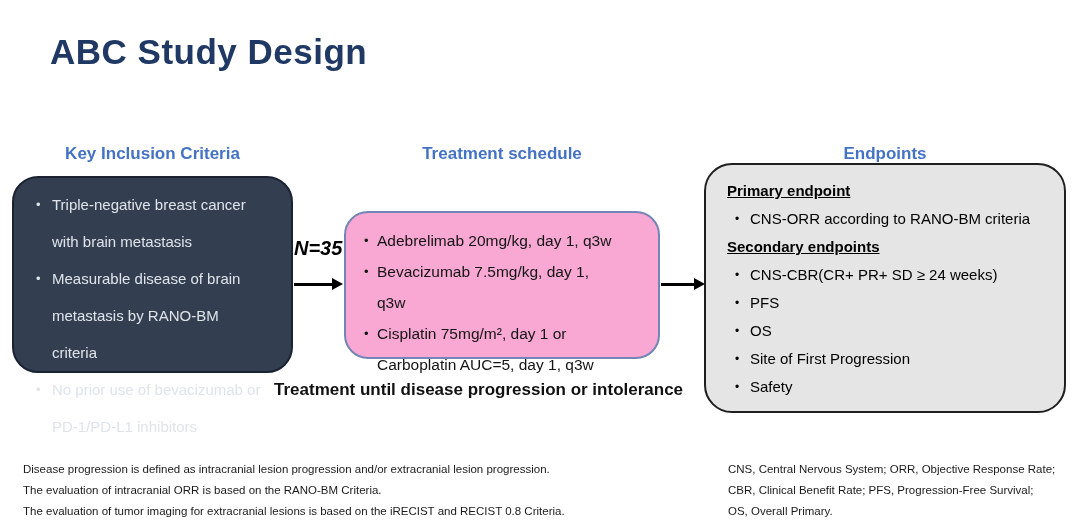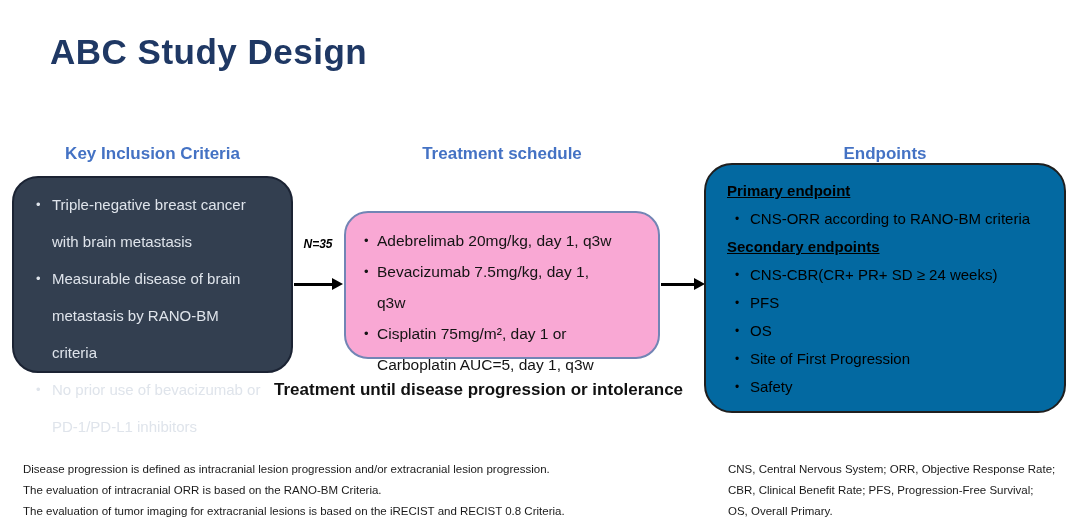--- a/index.html
+++ b/index.html
@@ -57,40 +57,40 @@
     position:relative; padding-left:15px; line-height:31px;
   }
   .treatment-box li::before {
     content:"\2022"; position:absolute; left:2px; top:0;
     font-size:13px; color:#141414;
   }
 
   
   .endpoints-box {
     left:704px; top:163px; width:362px; height:250px;
-    background:#0369a1; border:2px solid #1f1f1f; border-radius:28px;
+    background:#e5e5e5; border:2px solid #1f1f1f; border-radius:28px;
     color:#000000; font-size:15px;
     padding:12px 14px 0 21px;
   }
   .endpoints-box .ep-heading {
     font-weight:bold; text-decoration:underline; line-height:28px;
   }
   .endpoints-box ul { list-style:none; }
   .endpoints-box li {
     position:relative; padding-left:23px; line-height:28px;
   }
   .endpoints-box li::before {
     content:"\2022"; position:absolute; left:8px; top:0;
     font-size:12px;
   }
 
   .n-label {
     position:absolute; left:294px; top:237px; width:48px;
     text-align:center;
-    font-size:12px; font-weight:bold; font-style:italic; color:#000;
+    font-size:20px; font-weight:bold; font-style:italic; color:#000;
   }
 
   .arrow { position:absolute; display:flex; align-items:center; }
   .arrow .shaft { height:3px; background:#000; flex:1; }
   .arrow .head {
     width:0; height:0;
     border-left:11px solid #000;
     border-top:6px solid transparent;
     border-bottom:6px solid transparent;
   }

